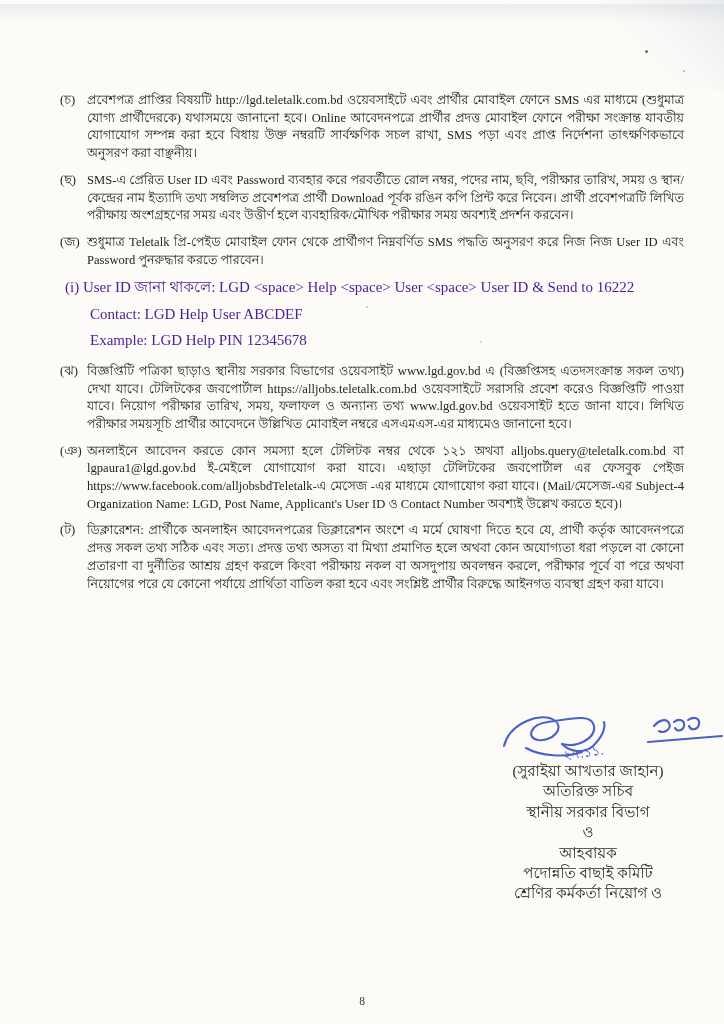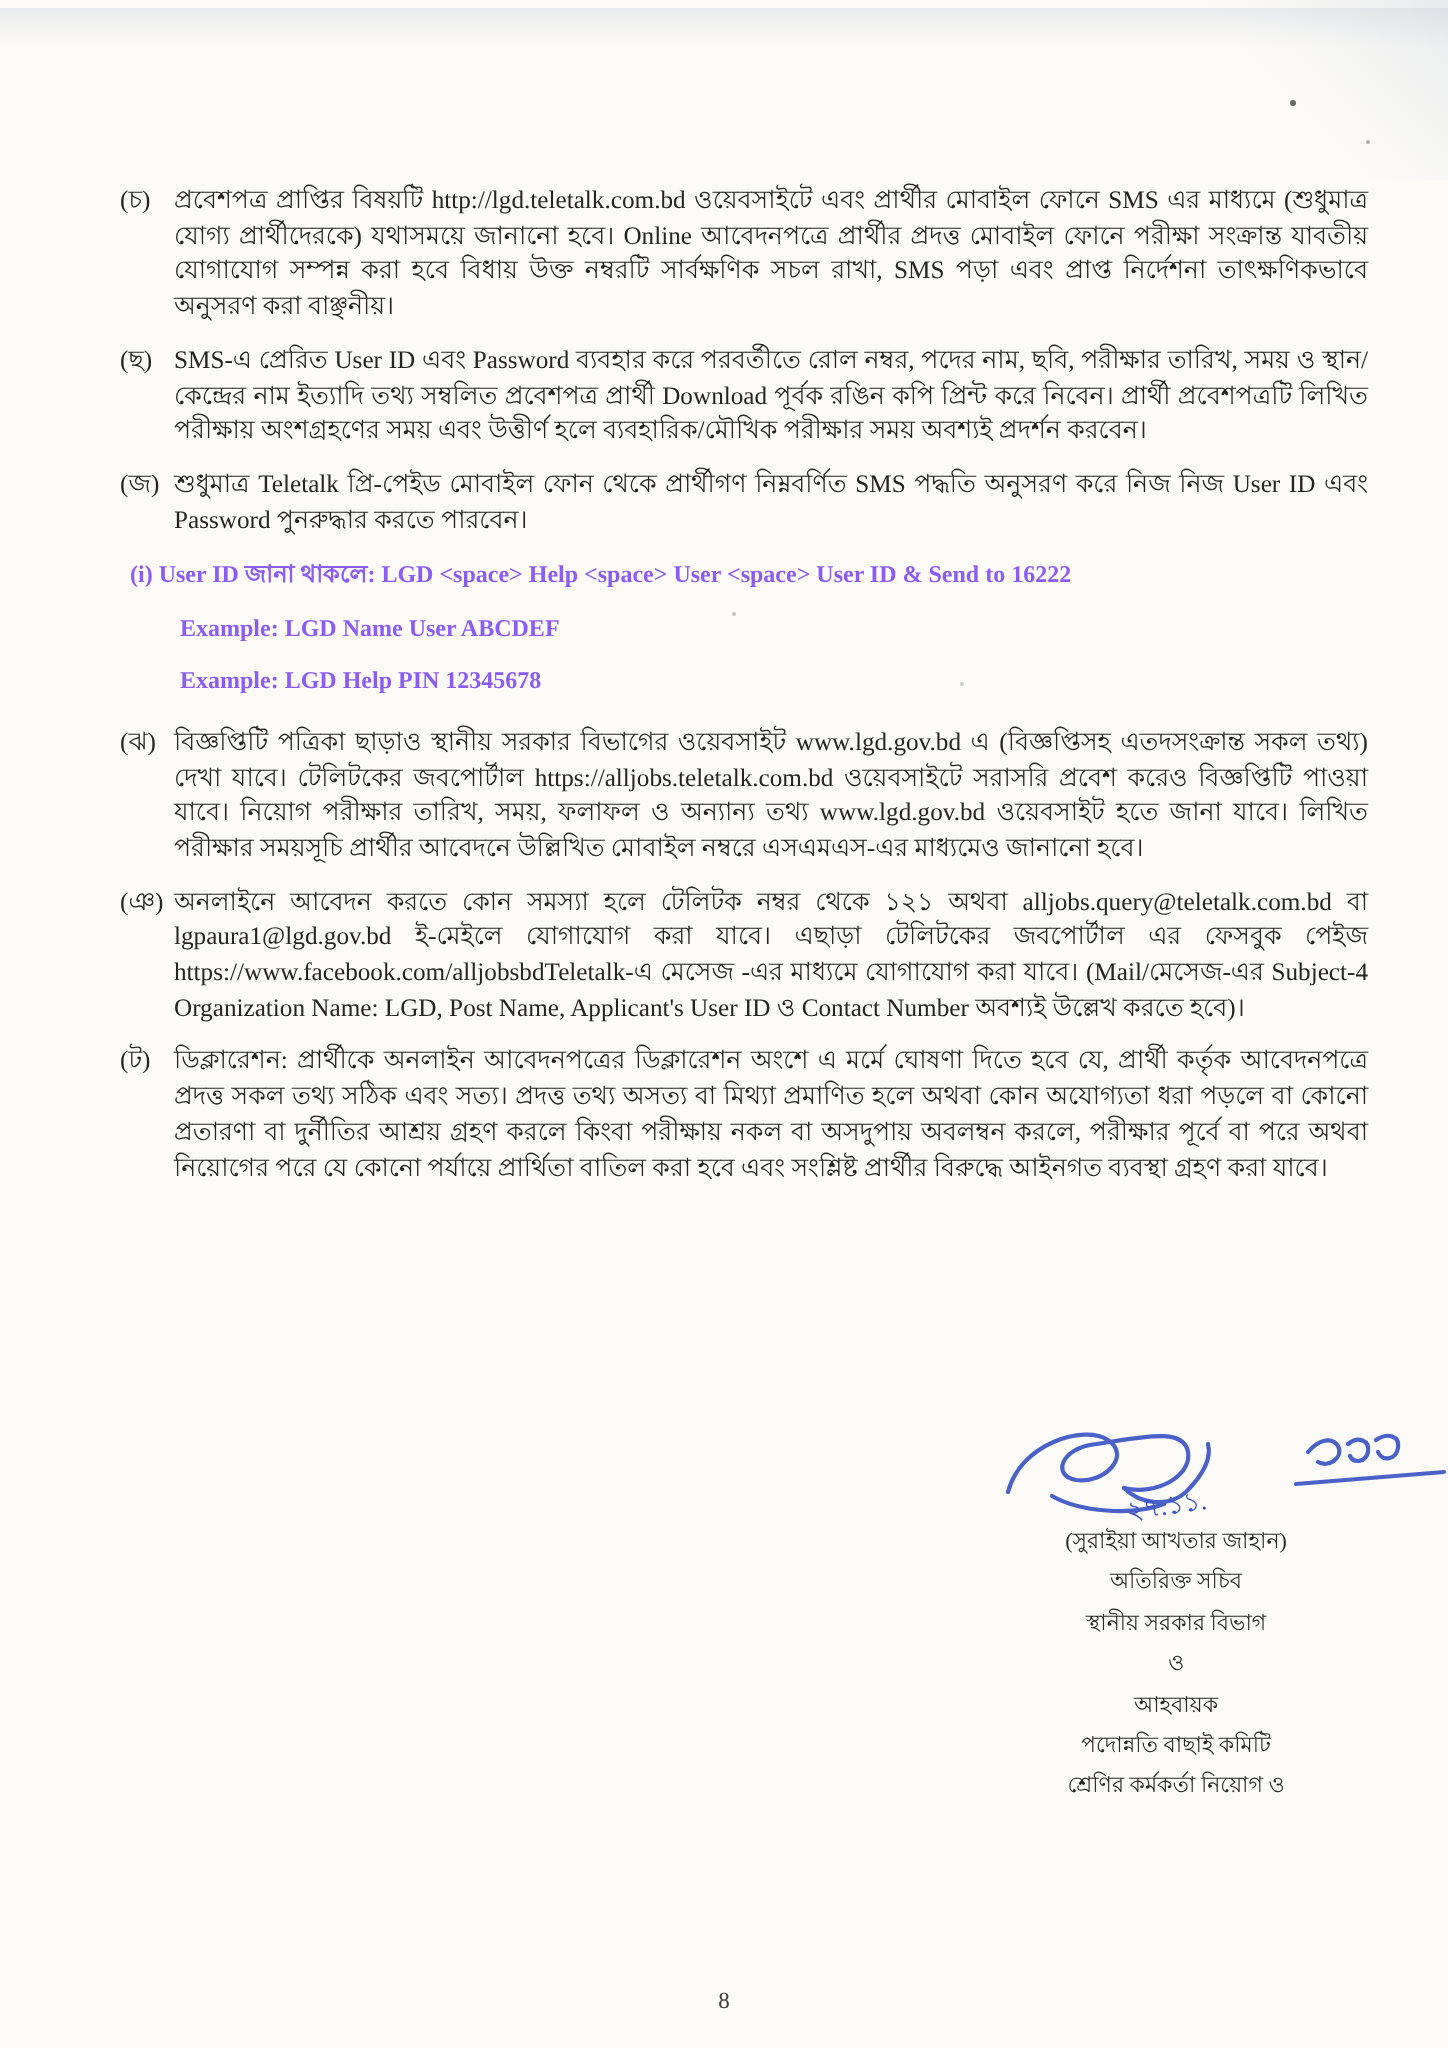--- a/index.html
+++ b/index.html
@@ -30,32 +30,32 @@
   .speck.s4{left:480px;top:341px;width:2px;height:2px;opacity:.35;}
 
   .content{position:absolute;top:92px;left:60px;width:624px;}
   .clause{display:flex;margin-bottom:9px;font-size:12.6px;line-height:17.7px;}
   .clause .lbl{flex:0 0 27px;}
   .clause .txt{flex:1;text-align:justify;}
   .num15{margin-left:-24px;margin-top:4px;}
   .num15 .lbl{flex:0 0 51px;font-size:13px;}
   .num15 .txt{text-align:left;}
 
-  .sms{margin:2px 0 12px 2px;font-size:12px;line-height:19.5px;color:#8b5cf6;font-weight:bold;}
+  .sms{margin:2px 0 12px 2px;font-size:15px;line-height:19.5px;color:#4c1d95;}
   .sms-item{padding-left:34px;text-indent:-31px;}
   .sms-ex{margin:7px 0 3px 28px;}
 
   .note{display:flex;margin-top:14px;font-size:12.6px;line-height:17.7px;}
   .note .lbl{flex:0 0 27px;}
   .note .txt{flex:1;text-align:justify;}
 
   .sig-script{position:absolute;top:708px;left:496px;width:230px;height:62px;pointer-events:none;}
   .sig-block{
     position:absolute;top:761px;left:468px;width:240px;
-    text-align:center;font-size:11px;line-height:20.4px;color:#2b2924;
+    text-align:center;font-size:15px;line-height:20.4px;color:#2b2924;
   }
   .pagenum{
     position:absolute;top:995px;left:350px;width:24px;
     text-align:center;font-size:11.5px;color:#3a3a38;
   }
 </style>
 </head>
 <body>
 
 <div class="page">
@@ -79,21 +79,21 @@
       <span class="txt">SMS-এ প্রেরিত User ID এবং Password ব্যবহার করে পরবর্তীতে রোল নম্বর, পদের নাম, ছবি, পরীক্ষার তারিখ, সময় ও স্থান/কেন্দ্রের নাম ইত্যাদি তথ্য সম্বলিত প্রবেশপত্র প্রার্থী Download পূর্বক রঙিন কপি প্রিন্ট করে নিবেন। প্রার্থী প্রবেশপত্রটি লিখিত পরীক্ষায় অংশগ্রহণের সময় এবং উত্তীর্ণ হলে ব্যবহারিক/মৌখিক পরীক্ষার সময় অবশ্যই প্রদর্শন করবেন।</span>
     </div>
 
     <div class="clause">
       <span class="lbl">(জ)</span>
       <span class="txt">শুধুমাত্র Teletalk প্রি-পেইড মোবাইল ফোন থেকে প্রার্থীগণ নিম্নবর্ণিত SMS পদ্ধতি অনুসরণ করে নিজ নিজ User ID এবং Password পুনরুদ্ধার করতে পারবেন।</span>
     </div>
 
     <div class="sms">
       <div class="sms-item">(i) User ID জানা থাকলে: LGD &lt;space&gt; Help &lt;space&gt; User &lt;space&gt; User ID &amp; Send to 16222</div>
-      <div class="sms-ex">Example: LGD Name User ABCDEF</div>
+      <div class="sms-ex">Contact: LGD Help User ABCDEF</div>
       <div class="sms-ex">Example: LGD Help PIN 12345678</div>
     </div>
 
     <div class="clause">
       <span class="lbl">(ঝ)</span>
       <span class="txt">বিজ্ঞপ্তিটি পত্রিকা ছাড়াও স্থানীয় সরকার বিভাগের ওয়েবসাইট www.lgd.gov.bd এ (বিজ্ঞপ্তিসহ এতদসংক্রান্ত সকল তথ্য) দেখা যাবে। টেলিটকের জবপোর্টাল https://alljobs.teletalk.com.bd ওয়েবসাইটে সরাসরি প্রবেশ করেও বিজ্ঞপ্তিটি পাওয়া যাবে। নিয়োগ পরীক্ষার তারিখ, সময়, ফলাফল ও অন্যান্য তথ্য www.lgd.gov.bd ওয়েবসাইট হতে জানা যাবে। লিখিত পরীক্ষার সময়সূচি প্রার্থীর আবেদনে উল্লিখিত মোবাইল নম্বরে এসএমএস-এর মাধ্যমেও জানানো হবে।</span>
     </div>
 
     <div class="clause">
       <span class="lbl">(ঞ)</span>

